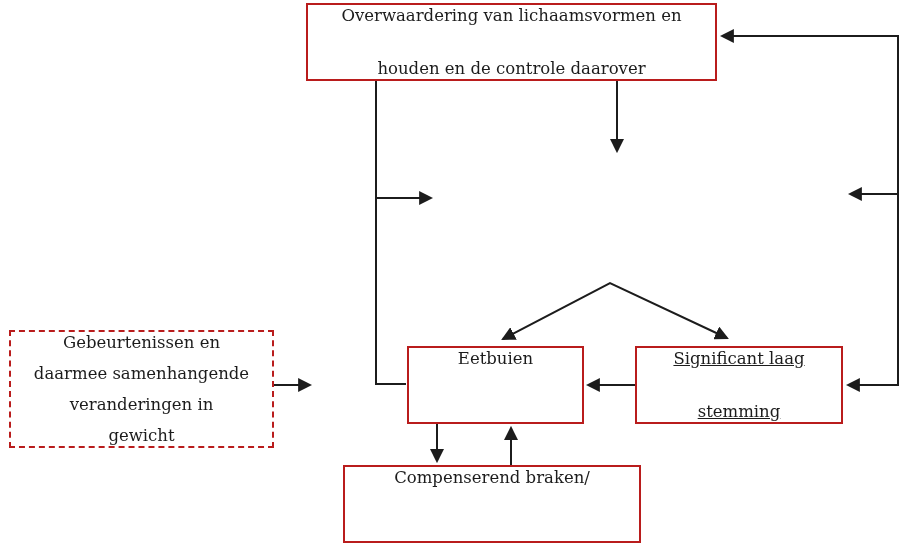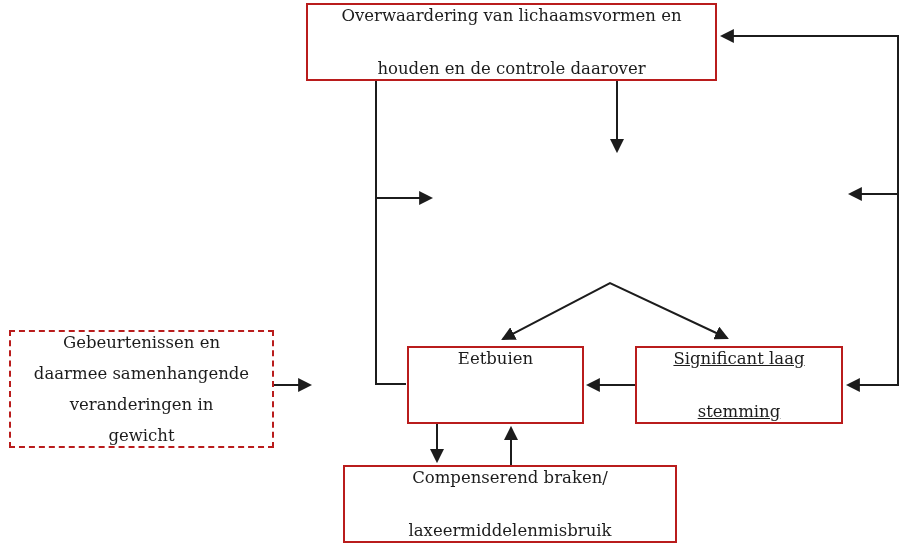--- a/index.html
+++ b/index.html
@@ -28,21 +28,21 @@
     text-align: center;
     font-size: 16.5px;
     line-height: 1.3;
     z-index: 2;
   }
   .node .ln { white-space: nowrap; }
   .node-overwaardering   { left: 306px; top: 3px;   width: 411px; height: 78px; }
   .node-strikt-lijnen    { left: 434px; top: 154px; width: 412px; height: 79px; }
   .node-eetbuien         { left: 407px; top: 346px; width: 177px; height: 78px; }
   .node-laag-gewicht     { left: 635px; top: 346px; width: 208px; height: 78px; text-decoration: underline; }
-  .node-compenserend     { left: 343px; top: 465px; width: 334px; height: 78px; }
+  .node-compenserend     { left: 343px; top: 465px; width: 298px; height: 78px; }
   .node-gebeurtenissen   { left: 9px;   top: 330px; width: 265px; height: 118px; border-style: dashed; }
   .wires {
     position: absolute;
     left: 0; top: 0;
     width: 903px;
     height: 546px;
     z-index: 1;
   }
 </style>
 </head>
@@ -97,16 +97,15 @@
     <div class="ln">Eetbuien</div>
   </div>
 
   <div class="node node-laag-gewicht">
     <div class="ln">Significant laag</div>
     <div class="ln">stemming</div>
   </div>
 
   <div class="node node-compenserend">
     <div class="ln">Compenserend braken/</div>
-    <div class="ln">laxeermiddelenmisbruik</div>
   </div>
 
 </div>
 
 </body></html>

